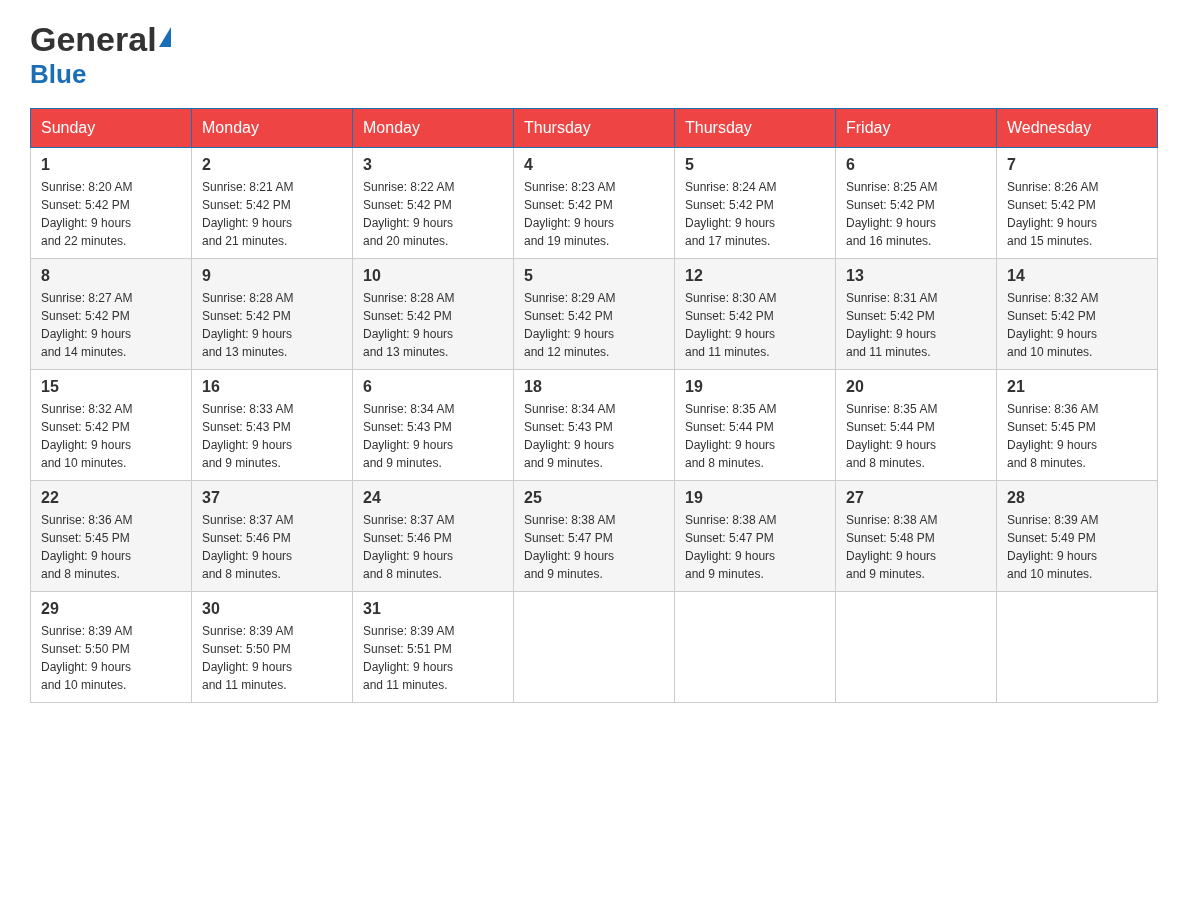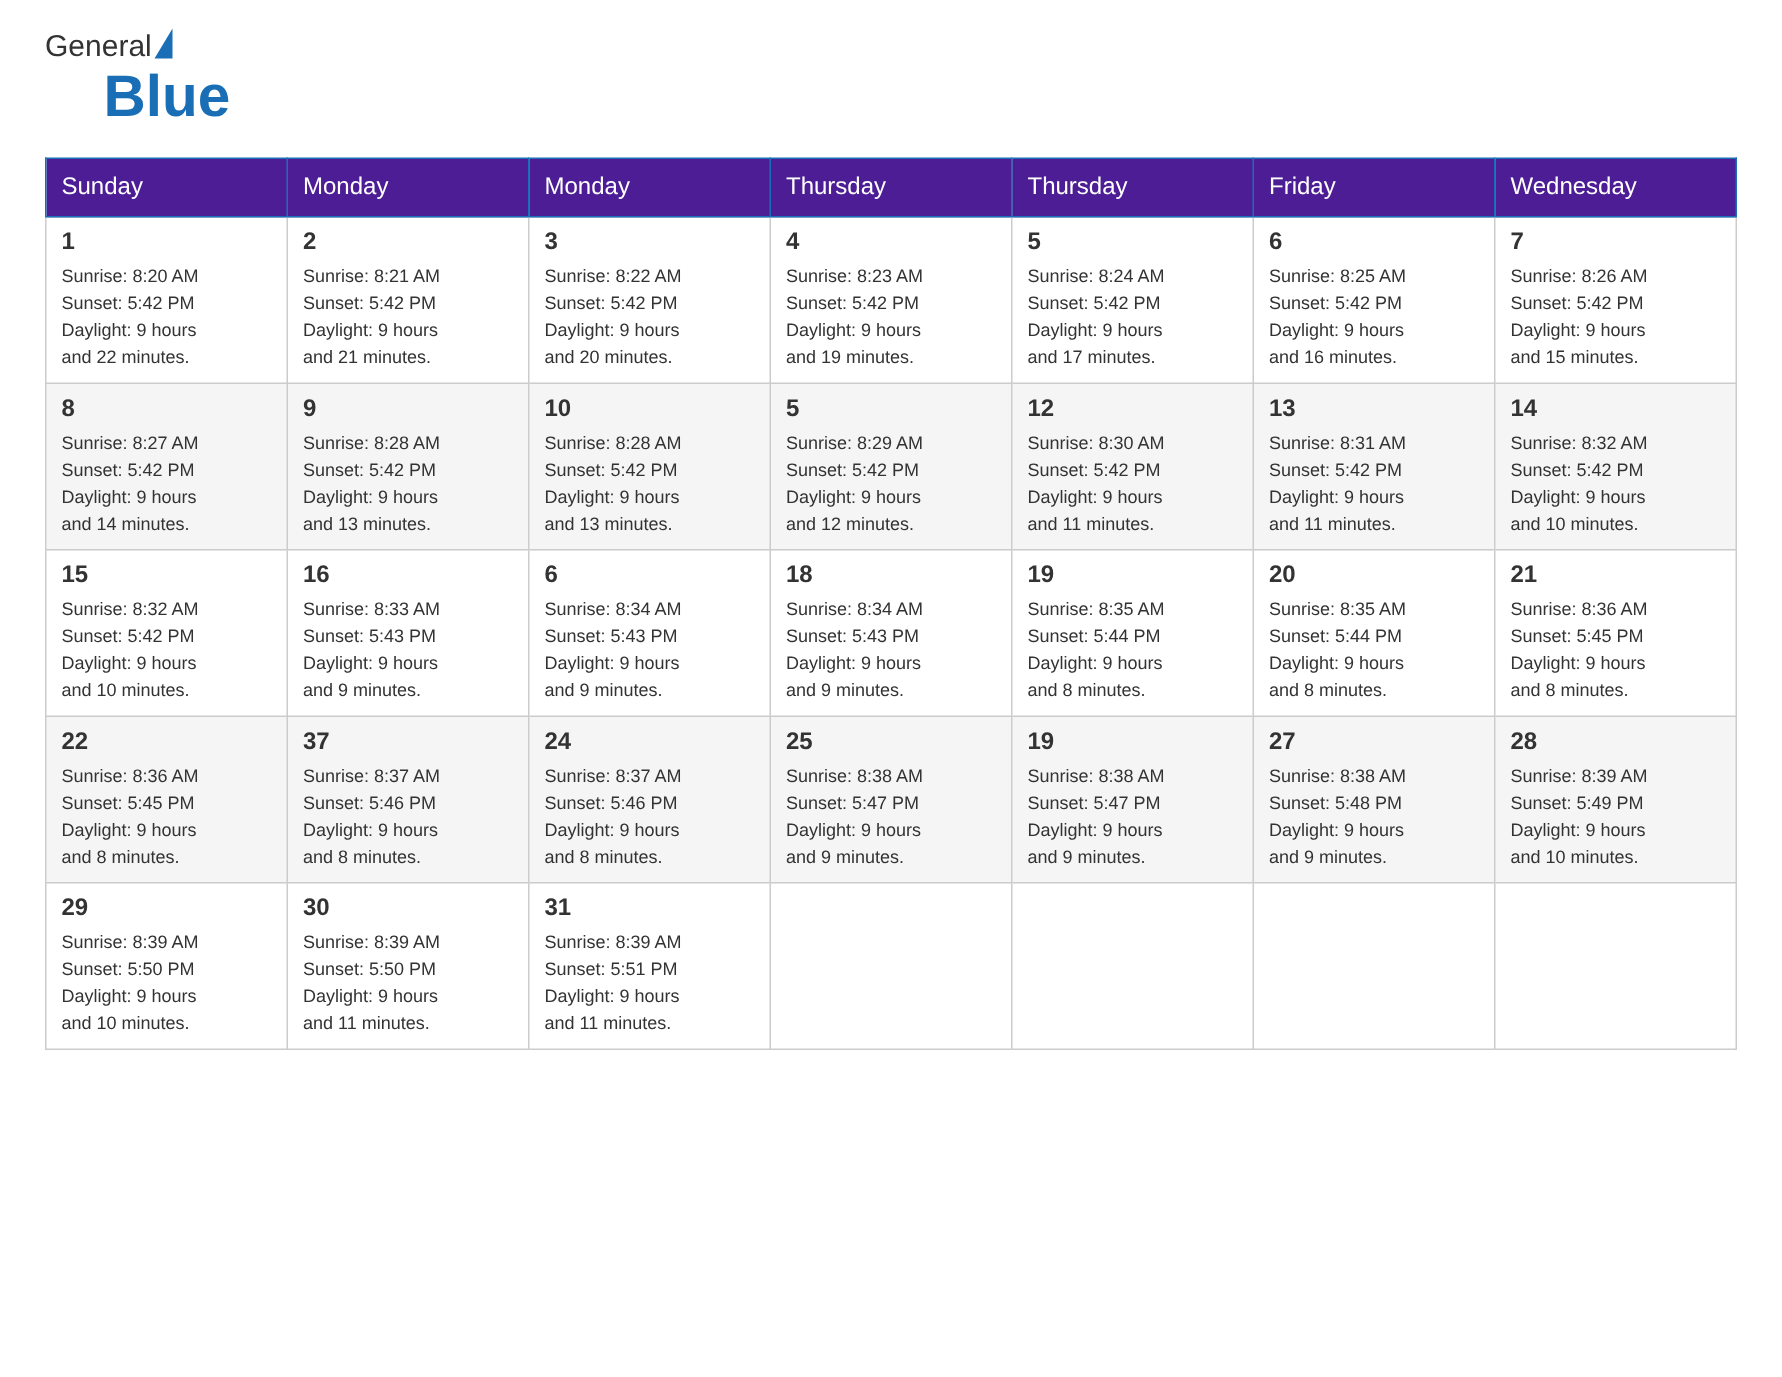--- a/index.html
+++ b/index.html
@@ -34,21 +34,21 @@
     .location-title {
       font-size: 22px;
       color: #555;
       margin-top: 4px;
     }
     table {
       width: 100%;
       border-collapse: collapse;
     }
     th {
-      background-color: #4c1d95;
+      background-color: #ef4444;
       color: #fff;
       font-size: 16px;
       font-weight: normal;
       padding: 10px 10px;
       text-align: left;
       border: 1px solid #1a6eb5;
     }
     td {
       border: 1px solid #ccc;
       vertical-align: top;
@@ -75,40 +75,39 @@
       background: #fff !important;
     }
     tr td.empty-cell {
       background: #fff;
     }
     .logo-row {
       display: flex;
       align-items: center;
     }
     .logo-text-general {
-      font-size: 20px;
-      font-weight: normal;
+      font-size: 34px;
+      font-weight: bold;
       color: #333;
     }
     .logo-arrow {
       display: inline-block;
       width: 0;
       height: 0;
       border-left: 12px solid transparent;
       border-bottom: 20px solid #1a6eb5;
       margin-left: 2px;
       position: relative;
       top: -3px;
     }
     .logo-text-blue {
-      font-size: 39px;
+      font-size: 26px;
       font-weight: bold;
       color: #1a6eb5;
       margin-top: -4px;
-      margin-left: 39px;
     }
   </style>
 </head>
 <body>
 
 <div class="header">
   <div class="logo">
     <div class="logo-row">
       <span class="logo-text-general">General</span>
         <span class="logo-arrow"></span>

